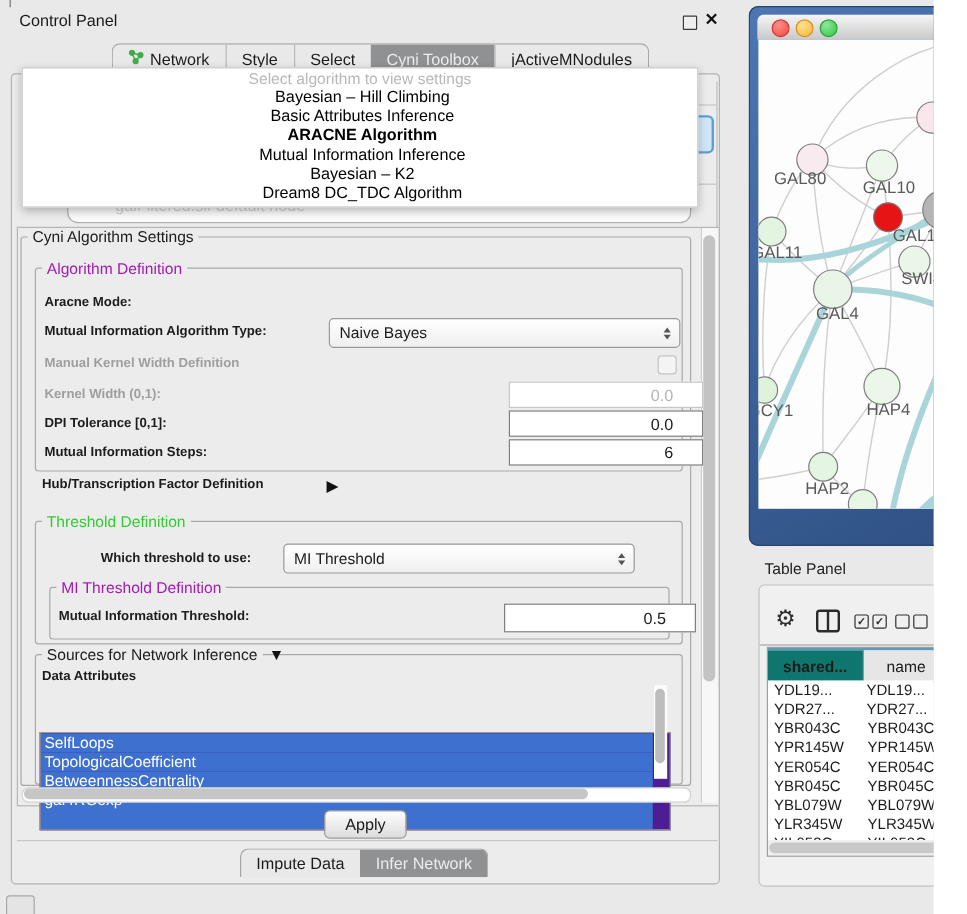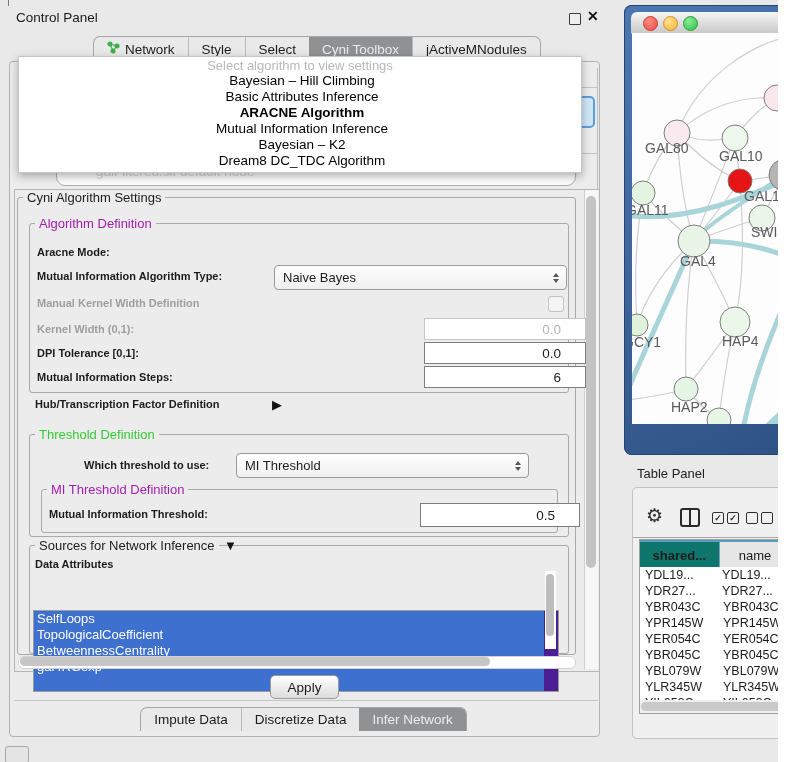--- a/index.html
+++ b/index.html
@@ -227,23 +227,20 @@
   <div class="abs htrack"></div>
   <div class="abs hthumb"></div>
 
   <div class="abs apply">Apply</div>
   <div class="abs panel-divider"></div>
 
   <div class="abs bottom-tabs-wrap">
     <div class="tabbar">
       <div class="tab">
           <span>Impute Data</span>
-        </div>
-      <div class="tab">
-          <span>Discretize Data</span>
         </div>
       <div class="tab sel">
           <span>Infer Network</span>
         </div>
     </div>
   </div>
 
   <div class="abs net-frame"></div>
   <div class="abs net-titlebar">
     <span class="light red"></span>

